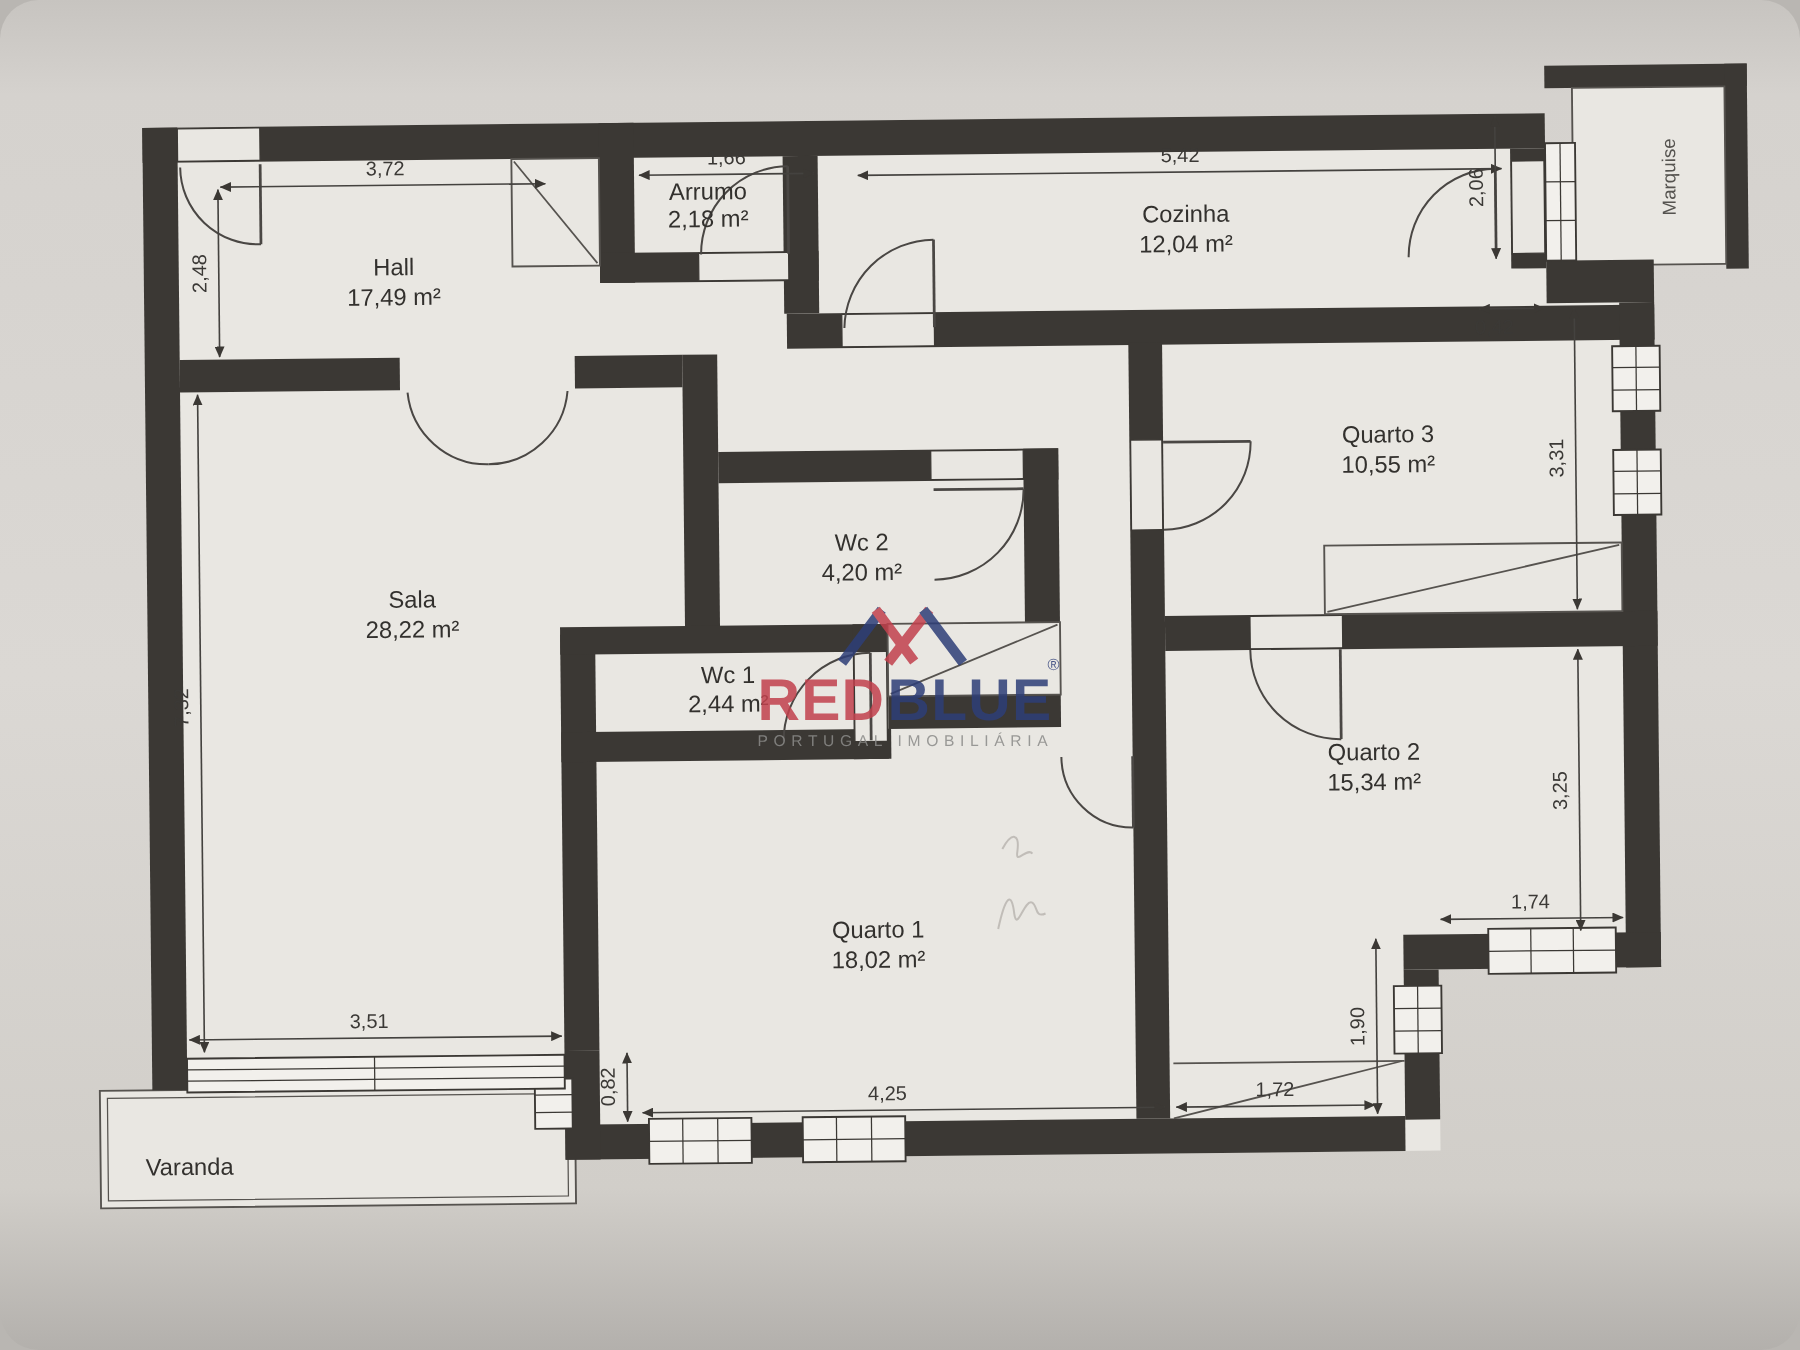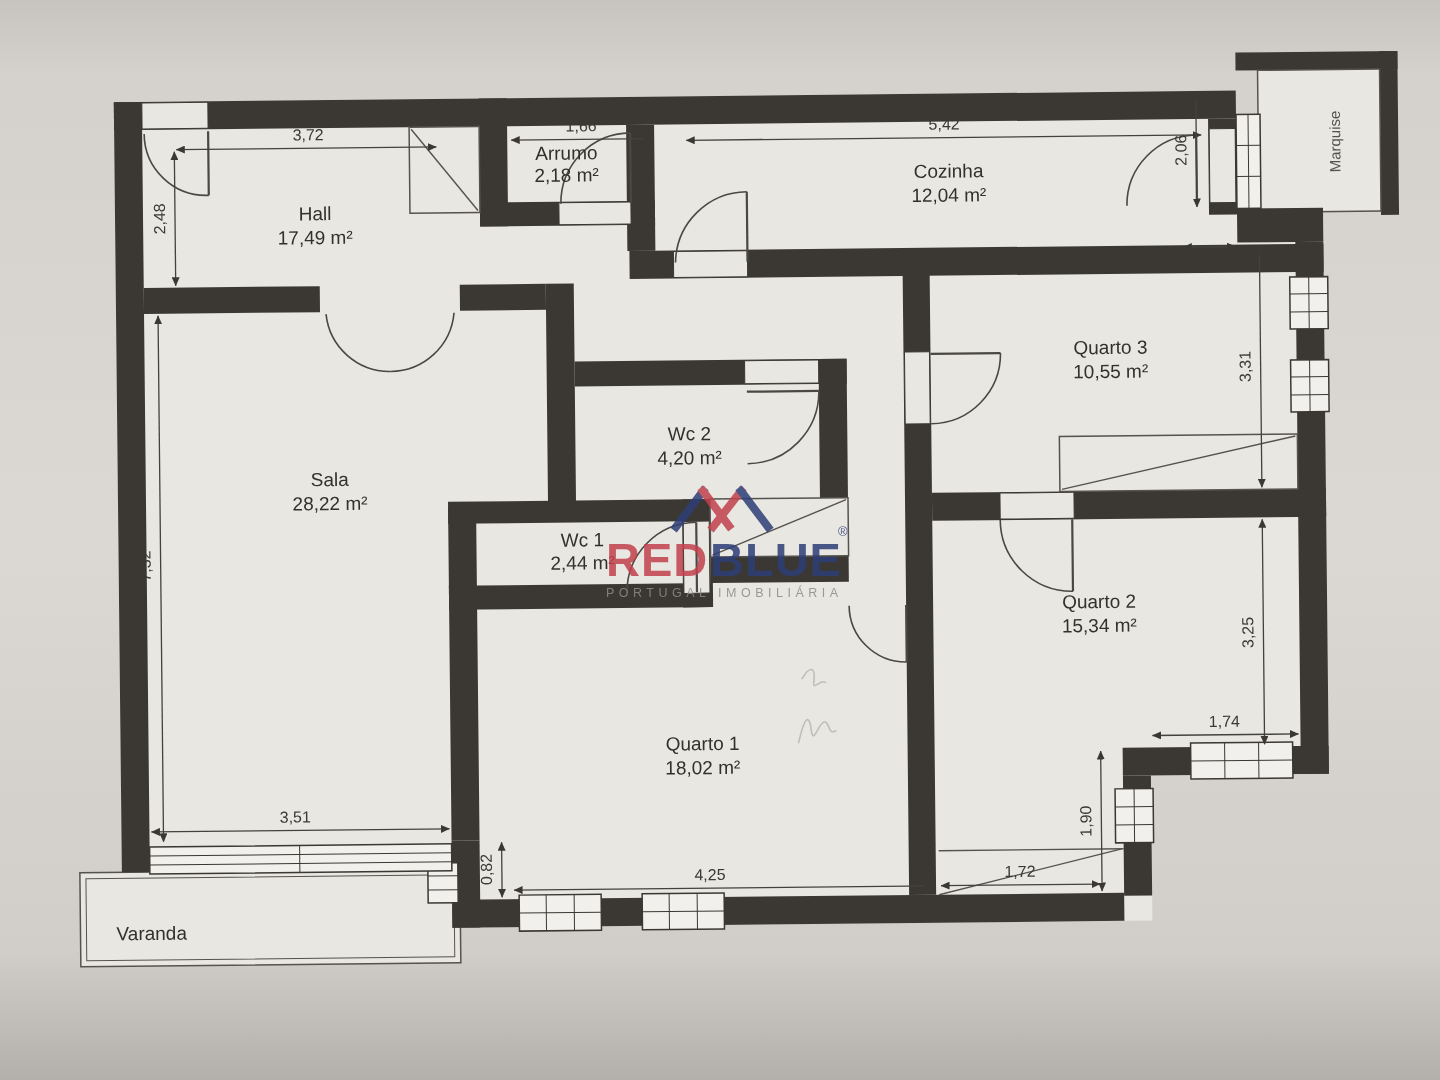--- a/index.html
+++ b/index.html
@@ -1,17 +1,17 @@
 <!DOCTYPE html>
 <html><head>
 <meta charset="utf-8">
 <style>
   html,body{margin:0;padding:0;background:#b9b6b2;}
   .stage{position:relative;width:1440px;height:1080px;overflow:hidden;
-         font-family:"Liberation Sans", sans-serif;}
+         font-family:"Liberation Sans", sans-serif;border-radius:31px;}
   svg{position:absolute;inset:0;display:block;}
   .wall{fill:#3b3834;}
   .op{fill:#e9e7e2;stroke:#3b3834;stroke-width:1;}
   .thin{fill:#e9e7e2;stroke:#56534f;stroke-width:1.5;}
   .tline{stroke:#56534f;stroke-width:1.4;fill:none;}
   .door{fill:none;stroke:#4a4744;stroke-width:1.6;}
   .leaf{stroke:#4a4744;stroke-width:2.2;fill:none;}
   .dim{stroke:#44423f;stroke-width:1.3;}
   .dm{font-size:16px;fill:#3b3936;text-anchor:middle;}
   .rl{font-size:19px;fill:#33312e;text-anchor:middle;}

